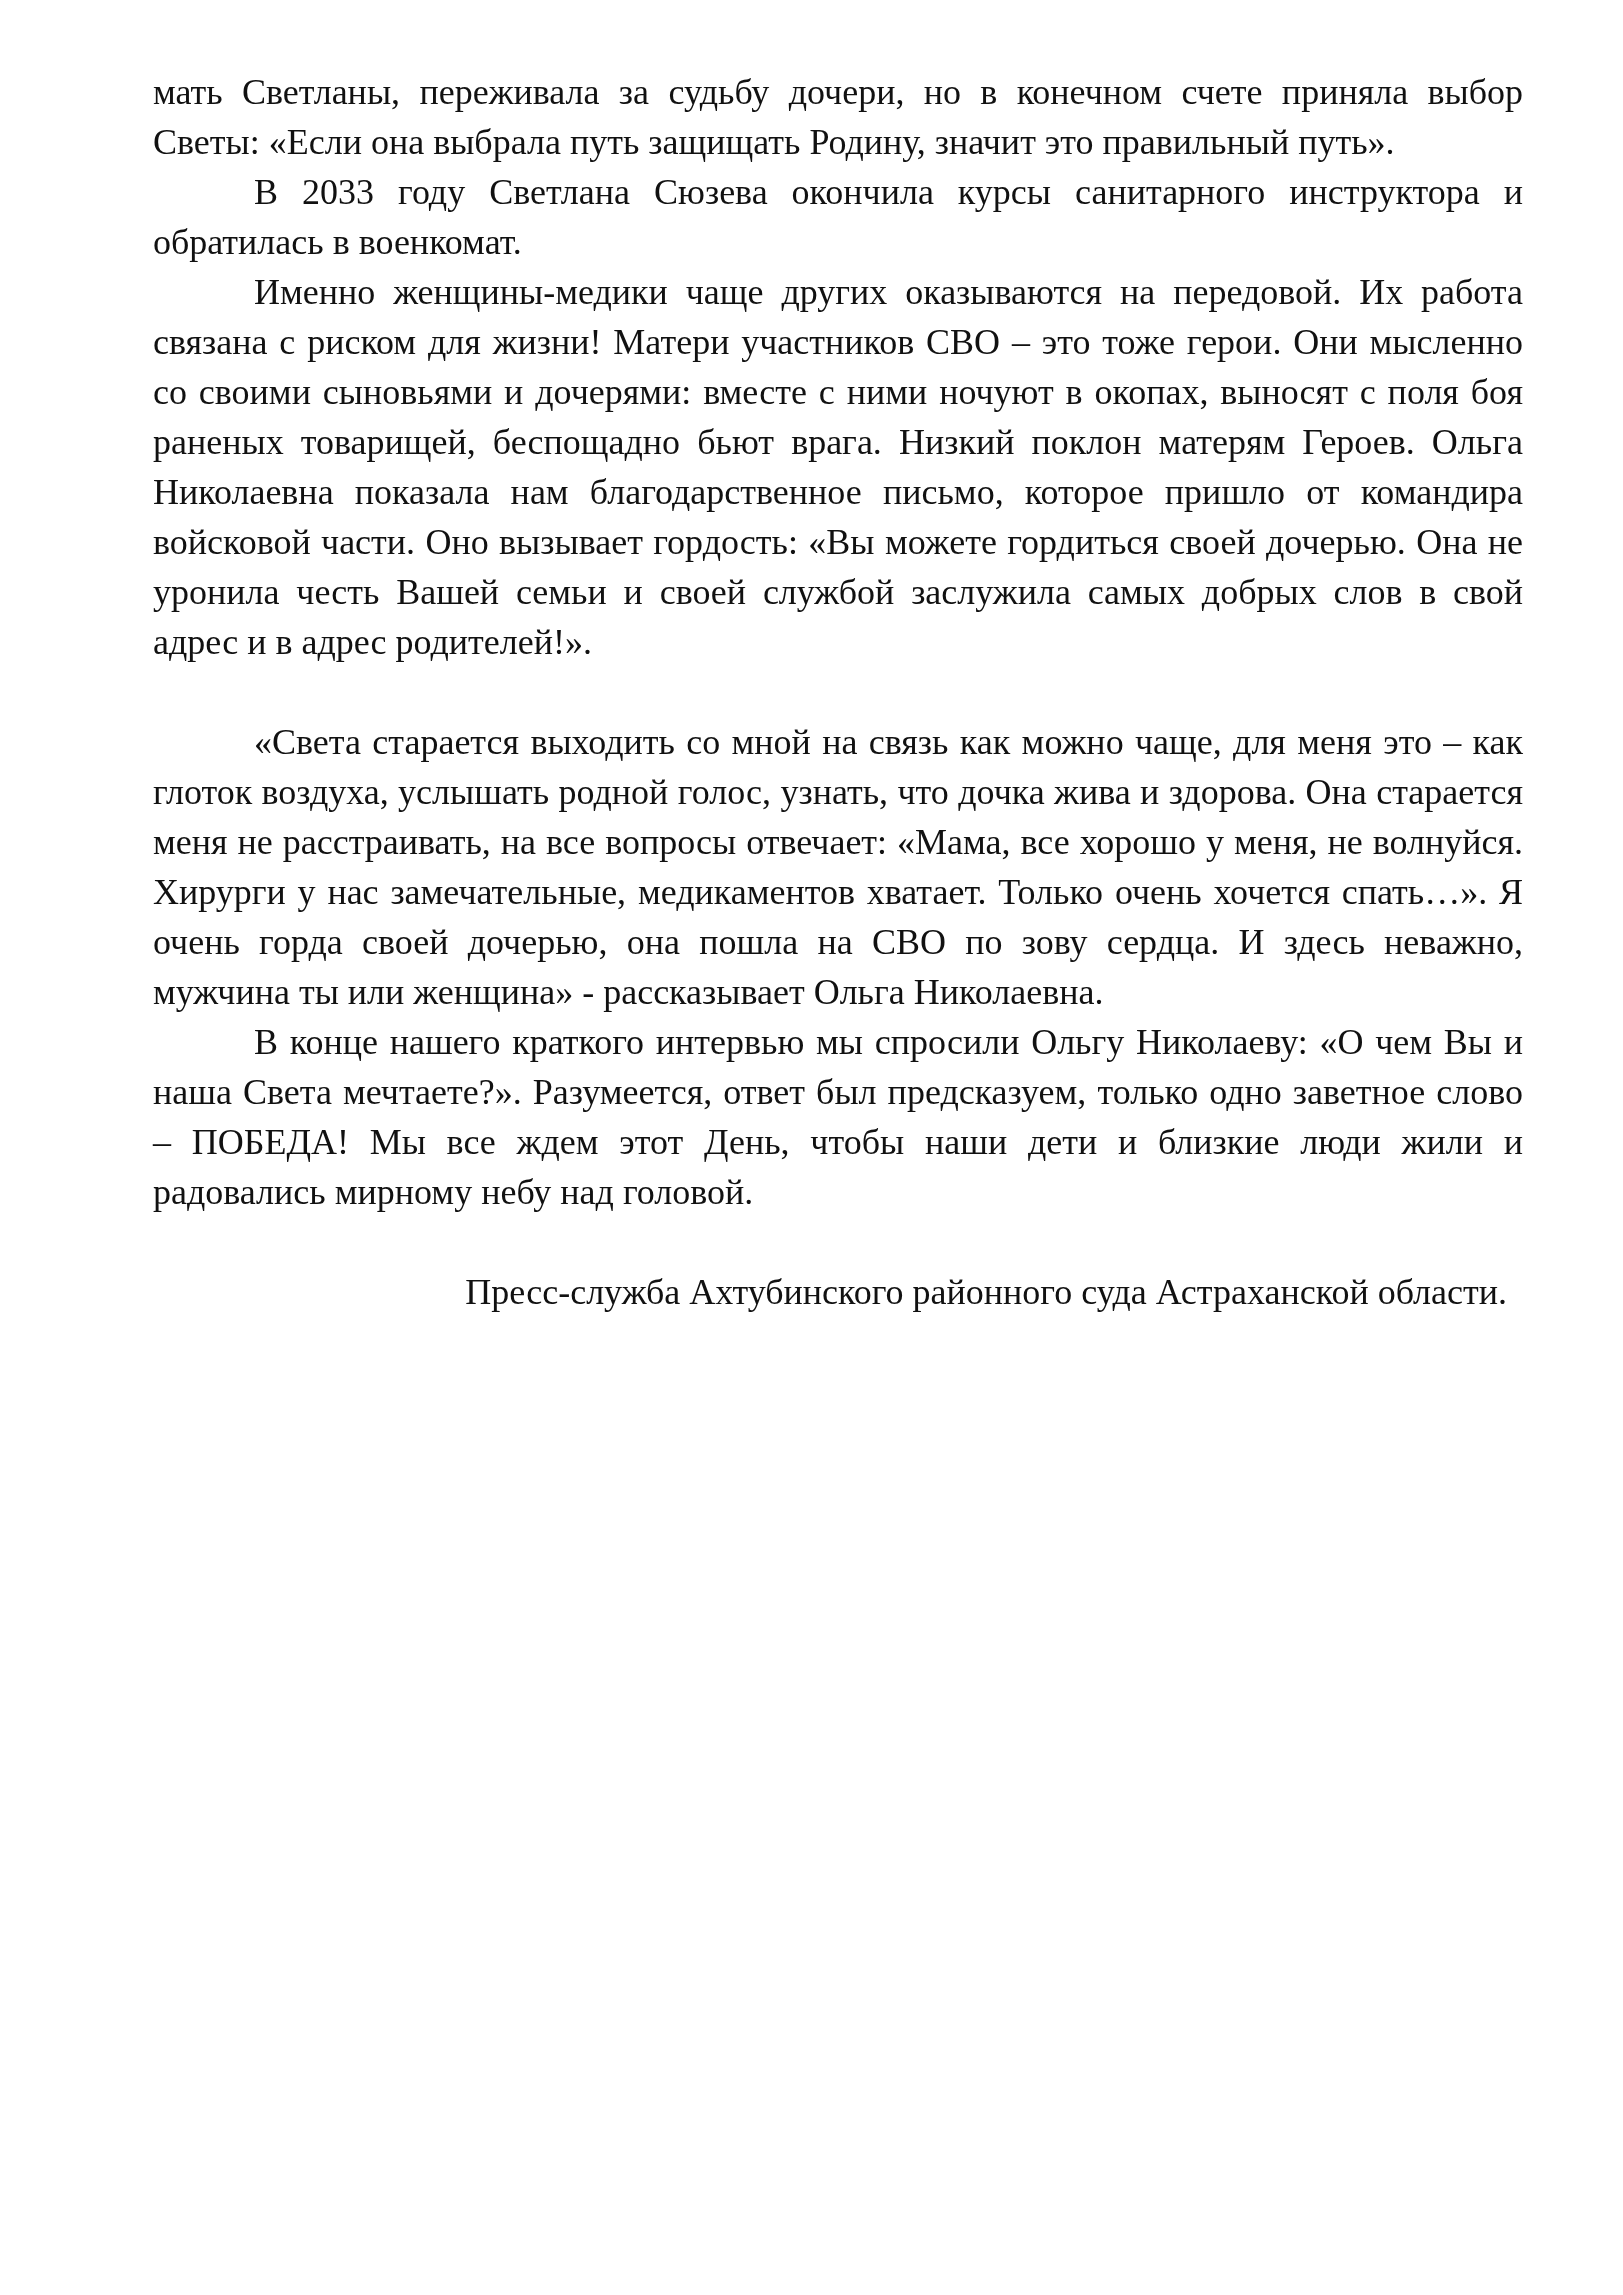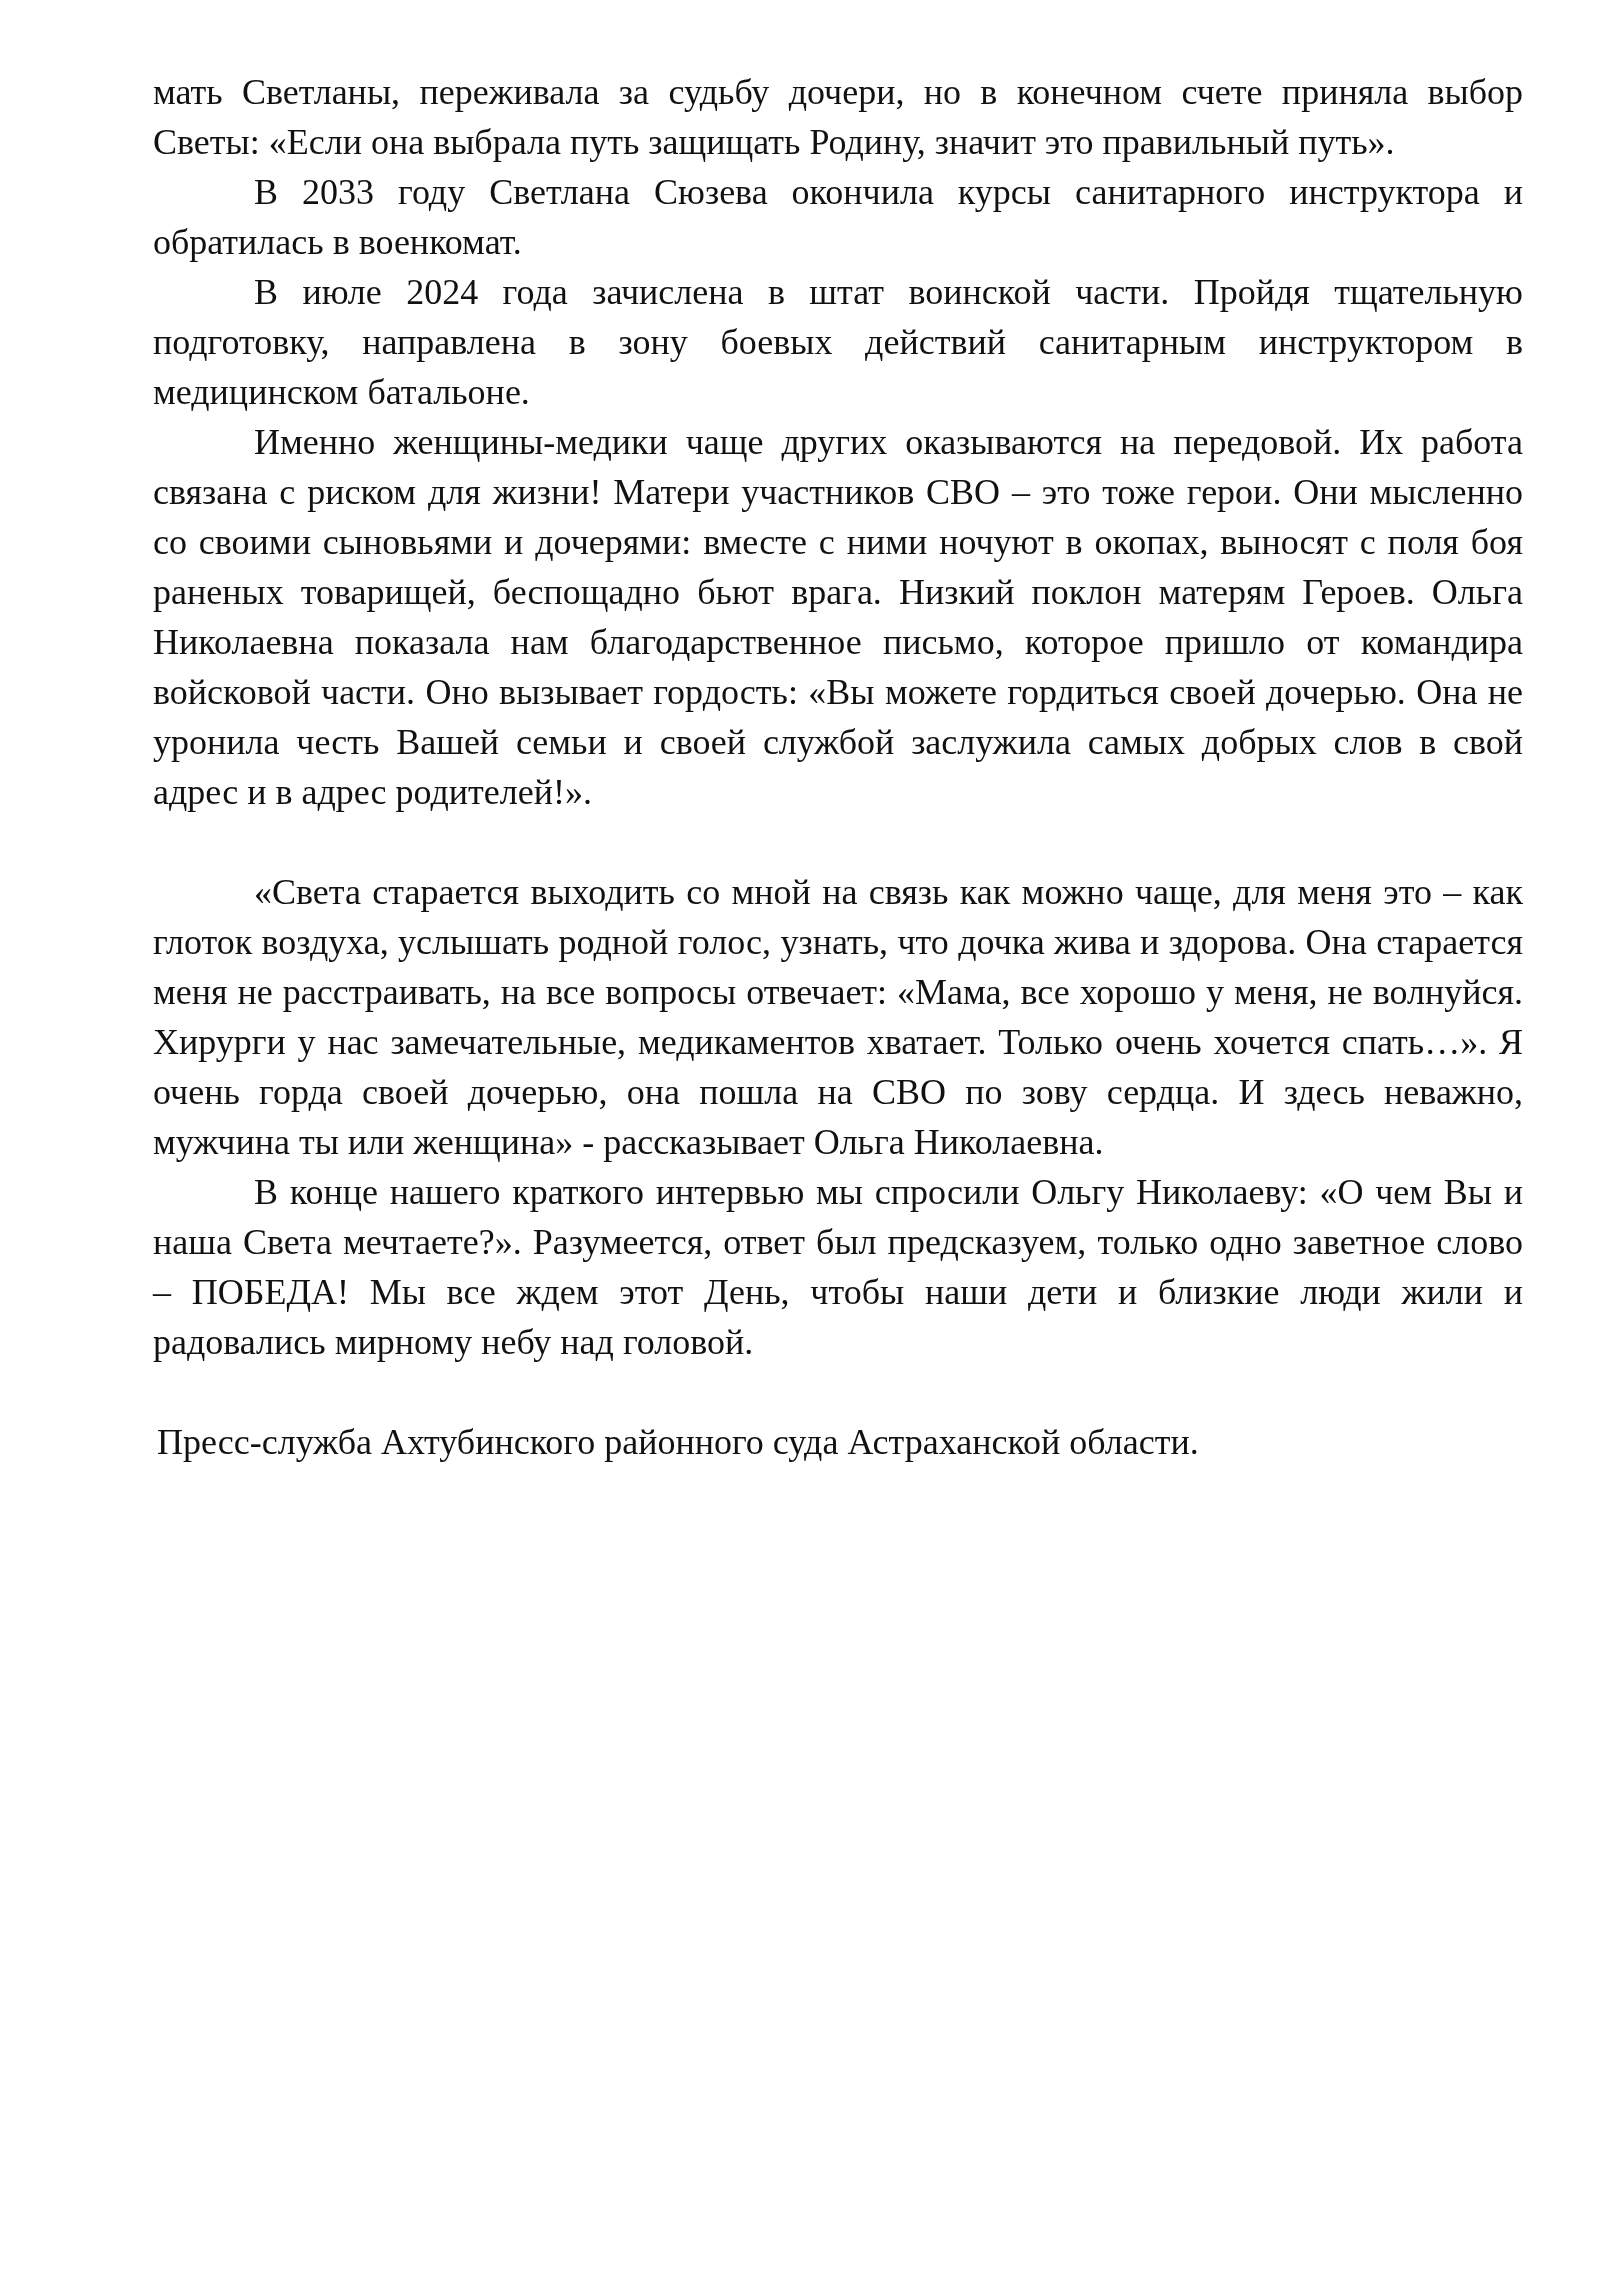--- a/index.html
+++ b/index.html
@@ -29,30 +29,30 @@
       text-align-last: left;
       hyphens: none;
     }
     .para.indent {
       text-indent: 101px;
     }
     .blank-line {
       height: 50px;
     }
     .signature {
-      margin: 4px;
+      margin: 16px;
       margin-top: 50px;
+      text-align: right;
     }
   </style>
 </head>
 <body>
 
 <div class="page">
   <p class="para">мать Светланы, переживала за судьбу дочери, но в конечном счете приняла выбор Светы: «Если она выбрала путь защищать Родину, значит это правильный путь».</p>
   <p class="para indent">В 2033 году Светлана Сюзева окончила курсы санитарного инструктора и обратилась в военкомат.</p>
-  <p class="para indent">В июле 2024 года зачислена в штат воинской части. Пройдя тщательную подготовку,  направлена  в зону боевых действий санитарным инструктором в медицинском батальоне.</p>
   <p class="para indent">Именно женщины-медики чаще других оказываются на передовой. Их работа связана с риском для жизни! Матери участников СВО – это тоже герои. Они мысленно со своими сыновьями и дочерями: вместе с ними ночуют в окопах, выносят с поля боя раненых товарищей, беспощадно бьют врага. Низкий поклон матерям Героев. Ольга Николаевна показала нам благодарственное письмо, которое пришло от командира войсковой части.  Оно вызывает гордость: «Вы можете гордиться своей дочерью. Она не уронила честь Вашей семьи и своей службой заслужила самых добрых слов в свой адрес и в адрес родителей!».</p>
   <div class="blank-line"></div>
   <p class="para indent">«Света старается выходить со мной на связь как можно чаще, для меня это – как глоток воздуха, услышать родной голос, узнать, что дочка жива и здорова. Она старается меня не расстраивать, на все вопросы отвечает: «Мама, все хорошо у меня, не волнуйся. Хирурги у нас замечательные, медикаментов хватает. Только очень хочется спать…». Я очень горда своей дочерью, она пошла на СВО по зову сердца. И здесь неважно, мужчина ты или женщина» - рассказывает Ольга Николаевна.</p>
   <p class="para indent">В конце нашего краткого интервью мы спросили Ольгу Николаеву: «О чем Вы и наша Света мечтаете?». Разумеется, ответ был предсказуем, только одно заветное слово – ПОБЕДА! Мы все ждем этот День, чтобы наши дети и близкие люди  жили и радовались мирному небу над головой.</p>
   <p class="signature">Пресс-служба Ахтубинского районного суда Астраханской области.</p>
 </div>
 
 
 </body></html>

